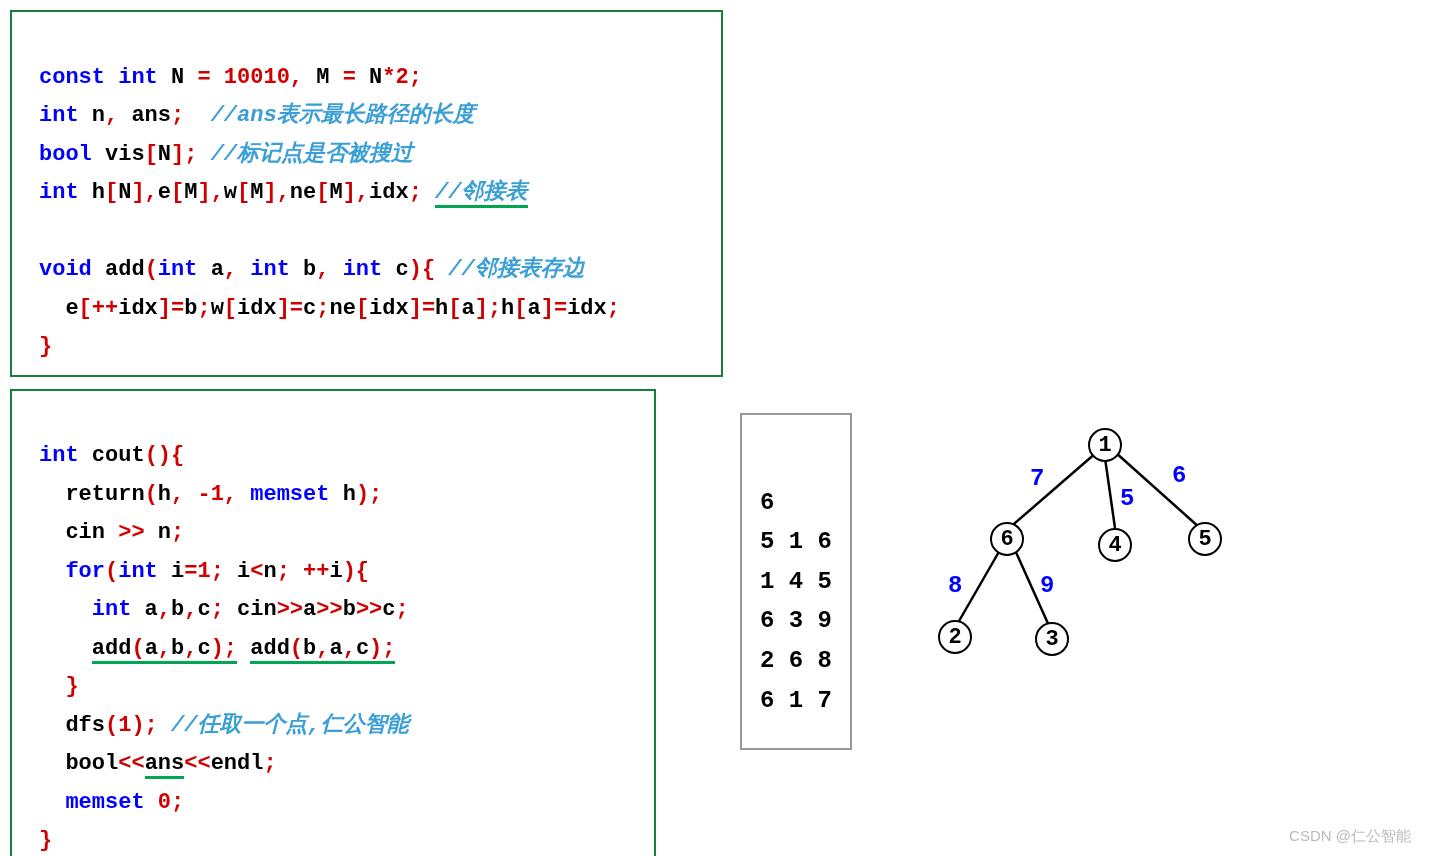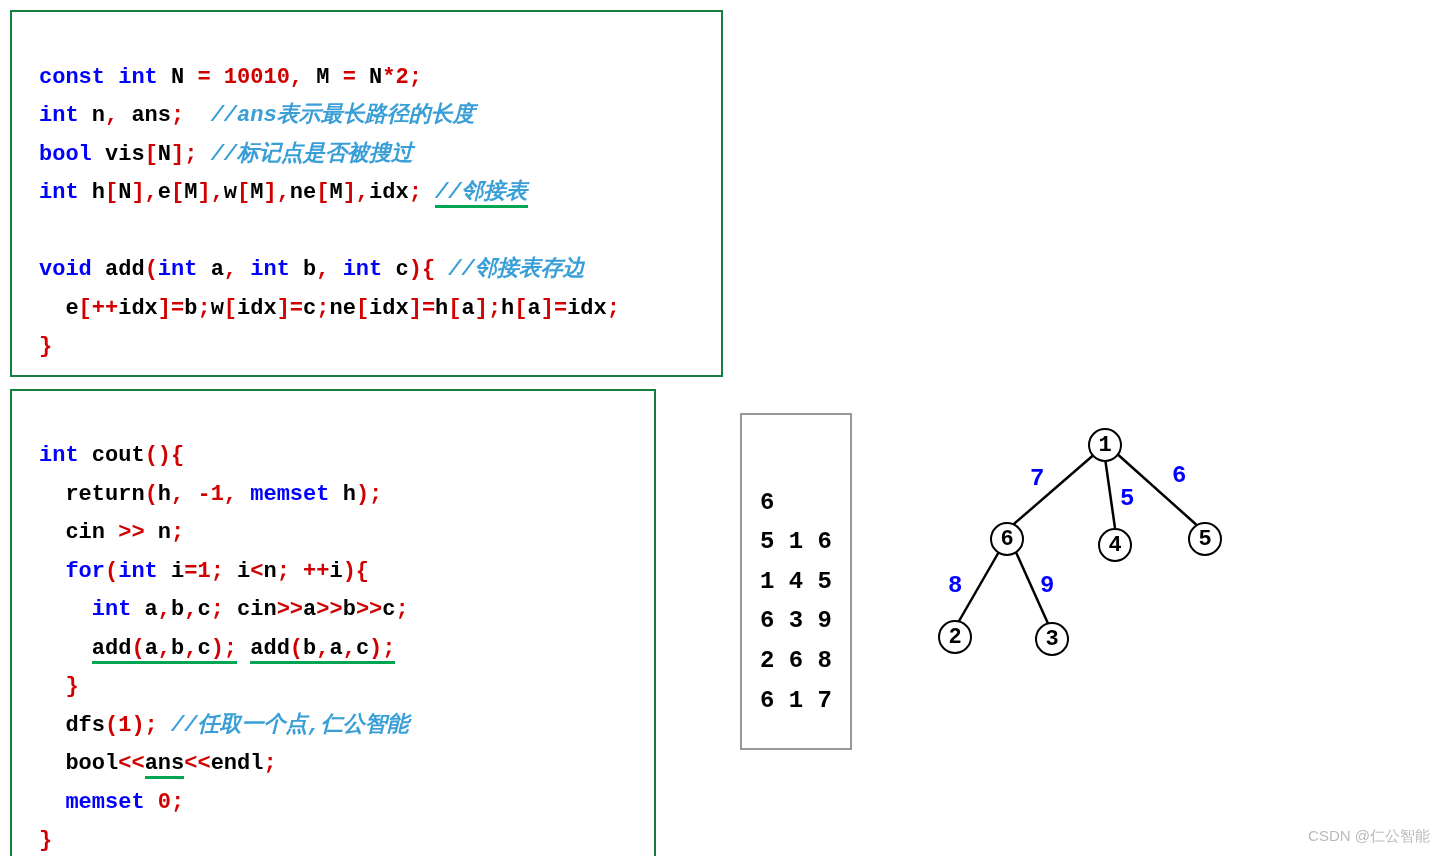--- a/index.html
+++ b/index.html
@@ -73,21 +73,21 @@
   }
   svg.edges {
     position: absolute;
     left: 0;
     top: 0;
     width: 360px;
     height: 280px;
   }
   .watermark {
     position: absolute;
-    right: 12px;
+    right: 31px;
     bottom: 10px;
     color: #bbb;
     font-family: Arial, sans-serif;
     font-size: 15px;
   }
 </style>
 </head>
 <body>
 
 

